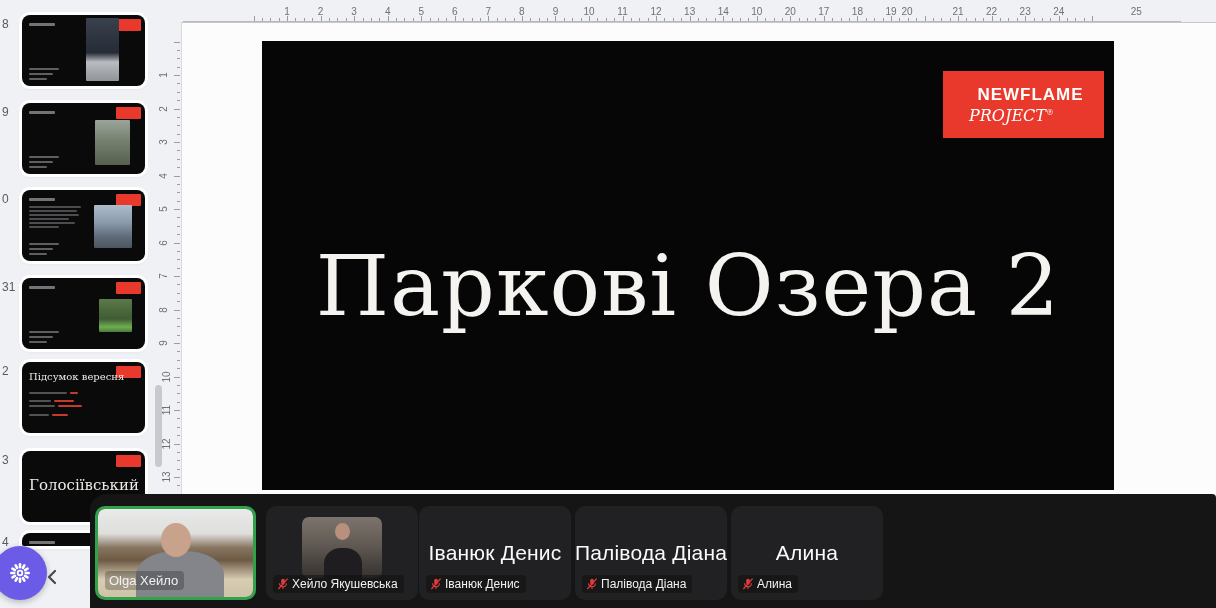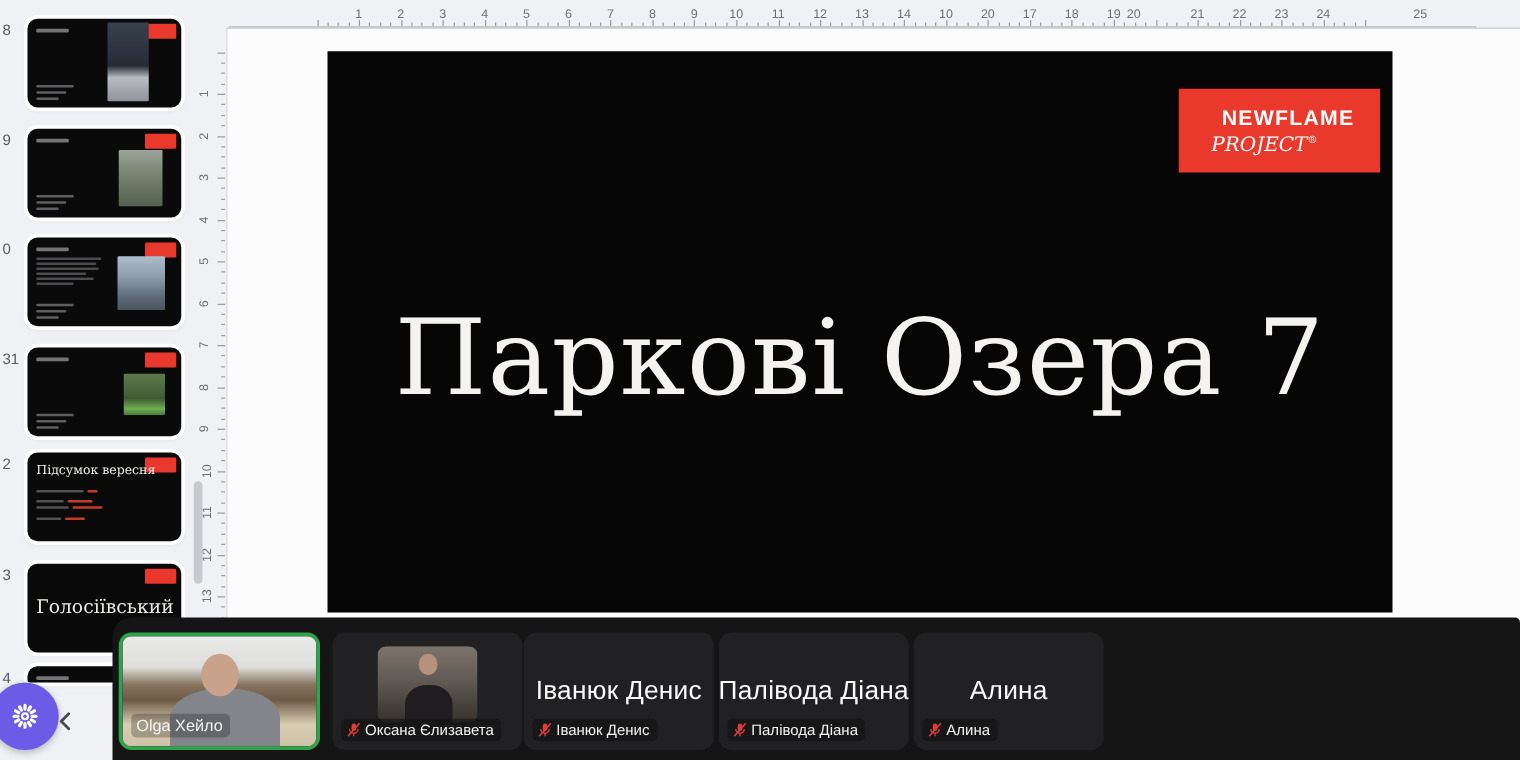--- a/index.html
+++ b/index.html
@@ -70,21 +70,21 @@
          box-shadow:0 2px 6px rgba(0,0,0,.25); }
   .chevron-left { position:absolute; left:46px; top:569px; z-index:40; width:12px; height:16px; }
 </style>
 </head>
 <body>
 
 <div class="app">
 
   <div class="canvas">
     <div class="slide-main" style="left:80px; top:18px;">
-      <div class="slide-title">Паркові Озера 7</div>
+      <div class="slide-title">Паркові Озера 2</div>
       <div class="logo-box">
         <div class="logo-line1">NEWFLAME</div>
         <div class="logo-line2"><span>PROJECT</span><sup>®</sup></div>
       </div>
     </div>
   </div>
 
   <div class="h-ruler" id="h-ruler">
       <div class="h-num" style="left: 106.05px;">1</div>
       <div class="h-num" style="left: 139.6px;">2</div>
@@ -371,21 +371,21 @@
             <div class="p-head" style="left: 33px; top: 6px; width: 15px; height: 17px; background: rgb(184, 145, 124);"></div>
           </div>
         </div>
         <div class="tile-label">
           <svg class="mic-ico" viewBox="0 0 12 12">
             <rect x="4.2" y="0.8" width="3.6" height="6" rx="1.8" fill="#e23b3b"></rect>
             <path d="M2.6 5.2 a3.4 3.4 0 0 0 6.8 0" fill="none" stroke="#e23b3b" stroke-width="1.1"></path>
             <line x1="6" y1="8.8" x2="6" y2="11" stroke="#e23b3b" stroke-width="1.1"></line>
             <line x1="1.4" y1="11" x2="10.6" y2="0.6" stroke="#e23b3b" stroke-width="1.3"></line>
           </svg>
-          <span>Оксана Єлизавета</span>
+          <span>Хейло Якушевська</span>
         </div>
       </div>
       <div class="tile" style="left: 329px; width: 152px;">
         <div class="big-name">Іванюк Денис</div>
         <div class="tile-label">
           <svg class="mic-ico" viewBox="0 0 12 12">
             <rect x="4.2" y="0.8" width="3.6" height="6" rx="1.8" fill="#e23b3b"></rect>
             <path d="M2.6 5.2 a3.4 3.4 0 0 0 6.8 0" fill="none" stroke="#e23b3b" stroke-width="1.1"></path>
             <line x1="6" y1="8.8" x2="6" y2="11" stroke="#e23b3b" stroke-width="1.1"></line>
             <line x1="1.4" y1="11" x2="10.6" y2="0.6" stroke="#e23b3b" stroke-width="1.3"></line>

